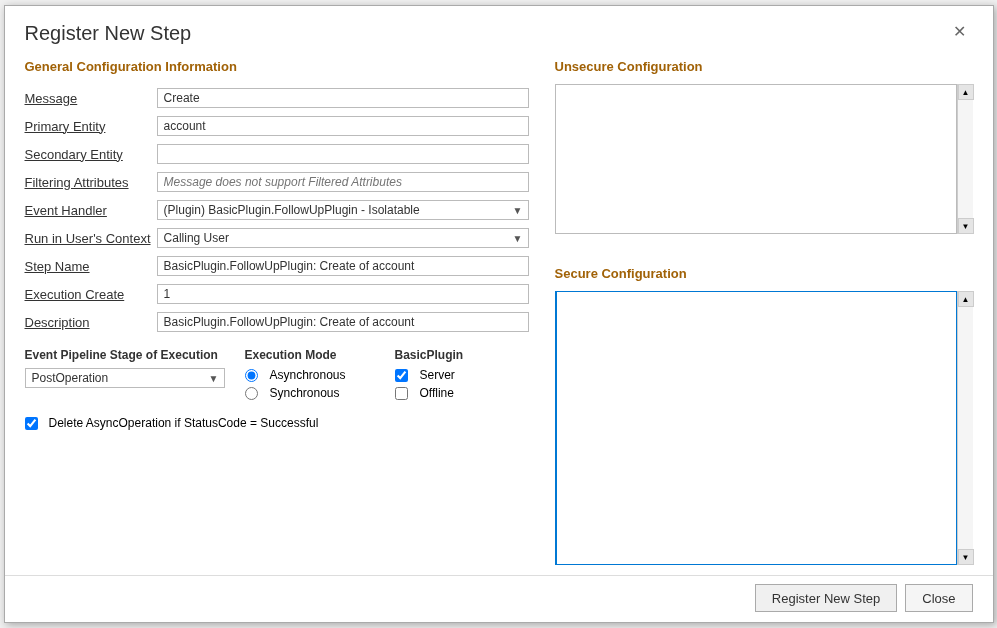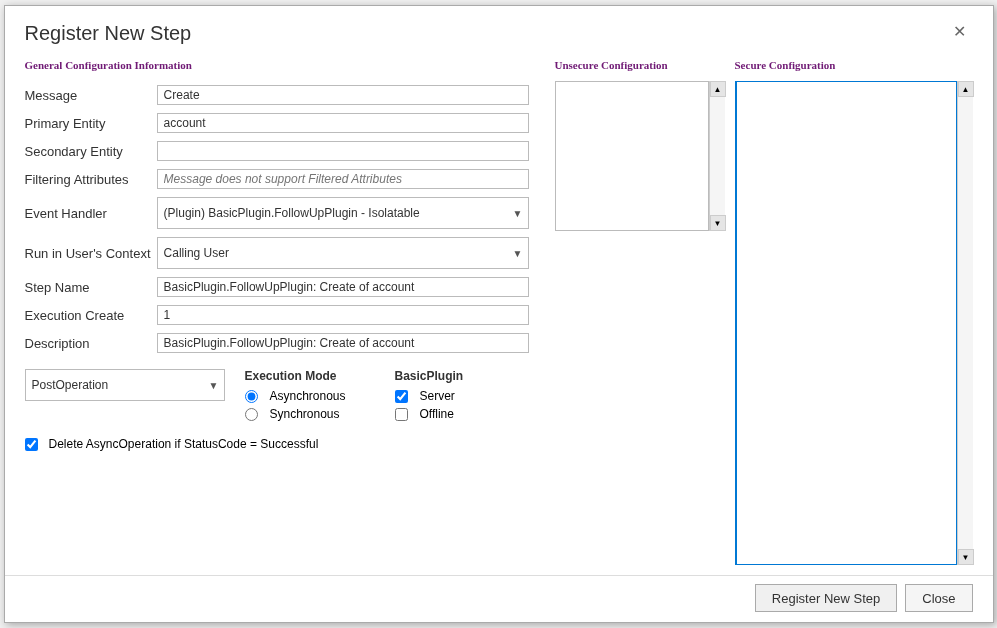--- a/index.html
+++ b/index.html
@@ -54,37 +54,38 @@
       overflow: hidden;
     }
     .left-panel {
       flex: 0 0 510px;
       display: flex;
       flex-direction: column;
     }
     .right-panel {
       flex: 1;
       display: flex;
+      flex-direction: column;
       gap: 10px;
     }
     .section-title {
-      font-size: 11px;
+      font-size: 13px;
       font-weight: 600;
-      color: #701a75;
+      color: #a16207;
       margin-bottom: 10px;
       margin-top: 6px;
-      font-family: Liberation Serif, serif;
     }
     .form-table {
       width: 100%;
       border-collapse: collapse;
     }
     .form-table td {
       padding: 4px 6px 4px 0;
       vertical-align: middle;
+      text-decoration: underline;
     }
     .form-table td:first-child {
       width: 130px;
       color: #333;
       white-space: nowrap;
     }
     .form-table td:last-child {
       width: 100%;
     }
     .form-input {
@@ -101,21 +102,21 @@
     .form-input.placeholder-text {
       color: #404040;
       font-style: italic;
     }
     .form-select-wrapper {
       position: relative;
       width: 100%;
     }
     .form-select {
       width: 100%;
-      height: 32px;
+      height: 20px;
       border: 1px solid #bbb;
       padding: 2px 24px 2px 6px;
       font-size: 12px;
       font-family: inherit;
       color: #333;
       background: #fff;
       outline: none;
       appearance: none;
       -webkit-appearance: none;
       cursor: pointer;
@@ -127,20 +128,21 @@
       transform: translateY(-50%);
       pointer-events: none;
       font-size: 10px;
       color: #555;
     }
     .unsecure-config-area {
       flex: 0 0 170px;
     }
     .secure-config-area {
       flex: 1;
+      margin-top: 16px;
     }
     .textarea-wrapper {
       position: relative;
       flex: 1;
     }
     .textarea-wrapper textarea {
       width: 100%;
       height: 100%;
       border: 1px solid #bbb;
       resize: none;
@@ -316,20 +318,21 @@
           <td>Description</td>
           <td>
             <input type="text" class="form-input" value="BasicPlugin.FollowUpPlugin: Create of account" style="">
           </td>
         </tr>
       </tbody>
         </table>
 
       <div class="event-row" style="margin-top:12px;">
         <div class="stage-col">
+          <div class="col-label">Event Pipeline Stage of Execution</div>
           <div class="form-select-wrapper">
             <select class="form-select">
               <option>PostOperation</option>
             </select>
             <span class="select-arrow">▼</span>
           </div>
         </div>
         <div class="mode-col">
           <div class="col-label">Execution Mode</div>
           <div class="radio-group">

